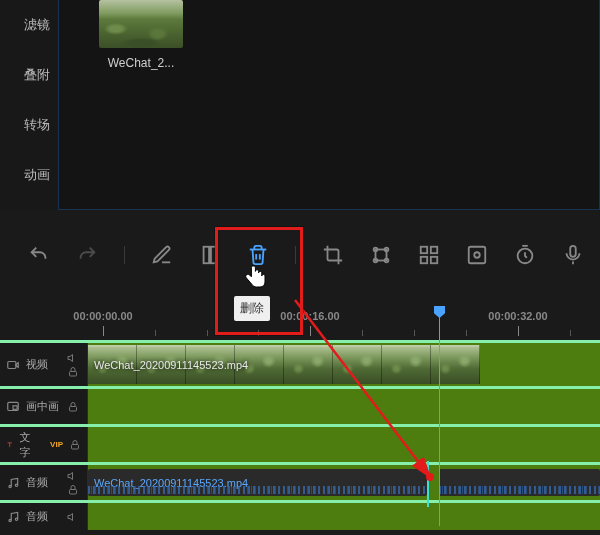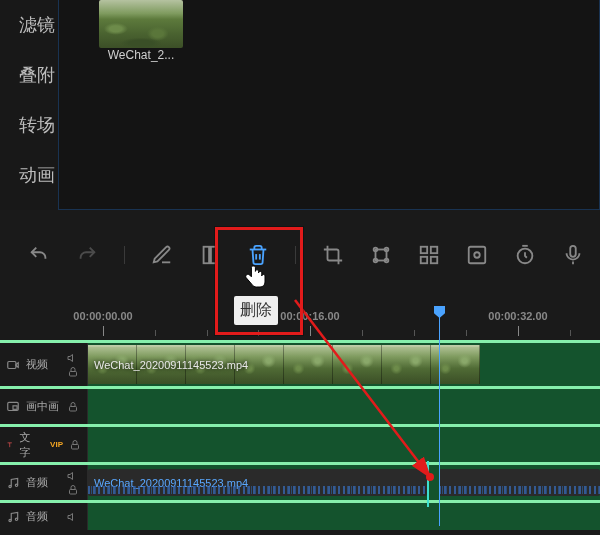--- a/index.html
+++ b/index.html
@@ -21,34 +21,35 @@
   }
   .left-tabs {
     width: 58px;
     display: flex; flex-direction: column;
     background: #181818;
   }
   .left-tab {
     height: 50px;
     display: flex; align-items: center; justify-content: center;
     color: #bcbcbc;
-    font-size: 18px;
+    font-size: 13px;
     cursor: pointer;
     padding-left: 16px;
   }
   .media-area {
     flex: 1;
     border: 1px solid #2b8cff44;
     border-top: none;
     display: flex; align-items: flex-start;
     padding: 0 40px 20px 40px;
   }
   .thumb-item {
     width: 84px;
     display: flex; flex-direction: column; align-items: center;
+    gap: 8px;
   }
   .thumb-image {
     width: 84px; height: 48px;
     background: linear-gradient(to bottom, #b5c2a0 0%, #7f9b5f 28%, #5d7a3c 40%, #4a6330 70%, #3c4f27 100%);
     border-radius: 2px;
     position: relative;
     overflow: hidden;
   }
   .thumb-image::after {
     content: ""; position: absolute; inset: 0;
@@ -91,21 +92,21 @@
     z-index: 60;
   }
   .cursor-img {
     position: absolute; left: 245px; top: 264px;
     z-index: 70;
   }
   .tooltip {
     position: absolute; left: 234px; top: 296px;
     background: #efefef; color: #333;
     padding: 4px 6px; border-radius: 2px;
-    font-size: 16px;
+    font-size: 12px;
     z-index: 65;
   }
 
   
   .arrow {
     position: absolute; left: 0; top: 0; width: 600px; height: 535px;
     pointer-events: none;
     z-index: 55;
   }
 
@@ -158,21 +159,21 @@
   }
   .head-tools {
     display: flex; flex-direction: column; gap: 2px;
     margin-left: auto;
     width: 14px;
   }
   .mini-icon { width: 12px; height: 12px; color: #777; }
   .mini-icon svg { width: 100%; height: 100%; }
   .track-body {
     position: relative; flex: 1; height: 100%;
-    background: #14532d;
+    background: #4d7c0f;
   }
   .video-clip {
     position: absolute; left: 0; top: 2px; bottom: 2px; right: 120px;
     display: flex;
   }
   .vc-seg {
     flex: 1;
     background: linear-gradient(to bottom, #b7c79d 0%, #7f9b5f 30%, #506b35 60%, #3a4e26 100%);
     position: relative;
     border-right: 1px solid #00000055;

